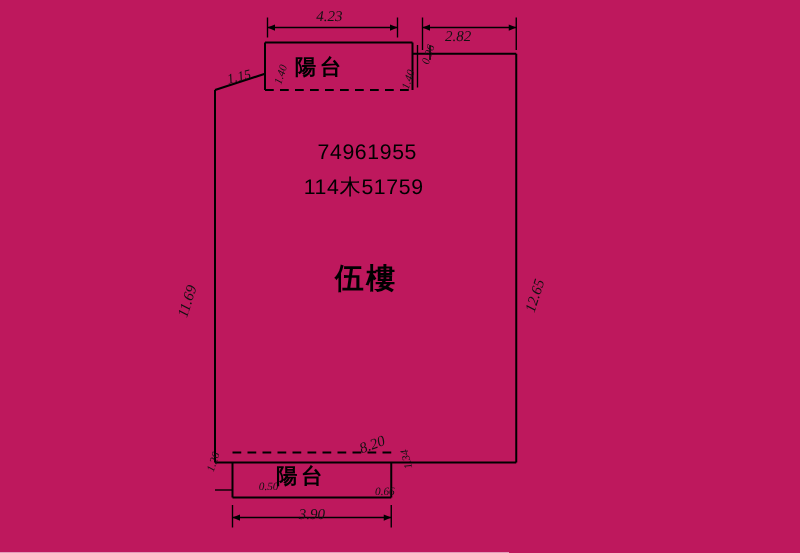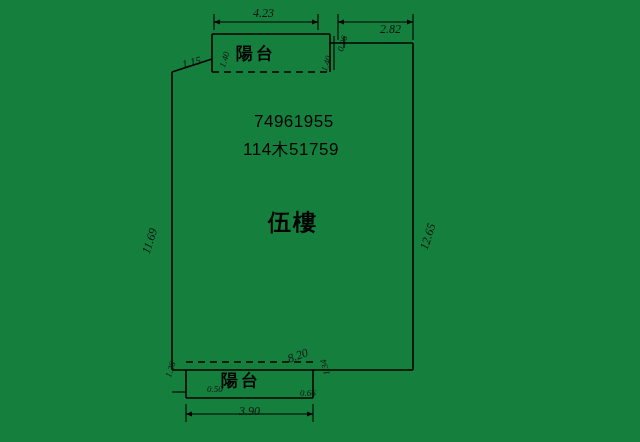--- a/index.html
+++ b/index.html
@@ -7,21 +7,21 @@
     padding: 0;
     background: #ffffff;
   }
   body {
     font-family: "Liberation Sans", sans-serif;
   }
   #page {
     position: relative;
     width: 640px;
     height: 442px;
-    background: #15803d;
+    background: #be185d;
     overflow: hidden;
   }
   #svg-layer {
     position: absolute;
     left: 0;
     top: 0;
     width: 640px;
     height: 442px;
   }
   .txt {
@@ -132,21 +132,21 @@
       <polygon points="214,22 220,19.5 220,24.5"></polygon>
       <polygon points="318,22 312,19.5 312,24.5"></polygon>
       <polygon points="338,22 344,19.5 344,24.5"></polygon>
       <polygon points="413,22 407,19.5 407,24.5"></polygon>
       <polygon points="186,414 192,411.5 192,416.5"></polygon>
       <polygon points="313,414 307,411.5 307,416.5"></polygon>
     </g>
   </svg>
 
   <div class="txt hand" style="left:253px; top:6px;">4.23</div>
-  <div class="txt hand" style="left:380px; top:22px;">2.82</div>
+  <div class="txt hand" style="left:356px; top:22px;">2.82</div>
   <div class="txt hand rot-n15" style="left:182px; top:58px; font-size:11px;">1.15</div>
   <div class="txt hand-sm rot-75" style="left:222px; top:62px;">1.40</div>
   <div class="txt hand-sm rot-75" style="left:324px; top:66px;">1.40</div>
   <div class="txt hand-sm rot-75" style="left:340px; top:46px;">0.96</div>
 
   <div class="txt hand rot-75" style="left:146px; top:246px;">11.69</div>
   <div class="txt hand rot-75" style="left:424px; top:242px;">12.65</div>
 
   <div class="txt hand rot-n78" style="left:288px; top:352px;">8.20</div>
   <div class="txt hand" style="left:239px; top:404px;">3.90</div>

